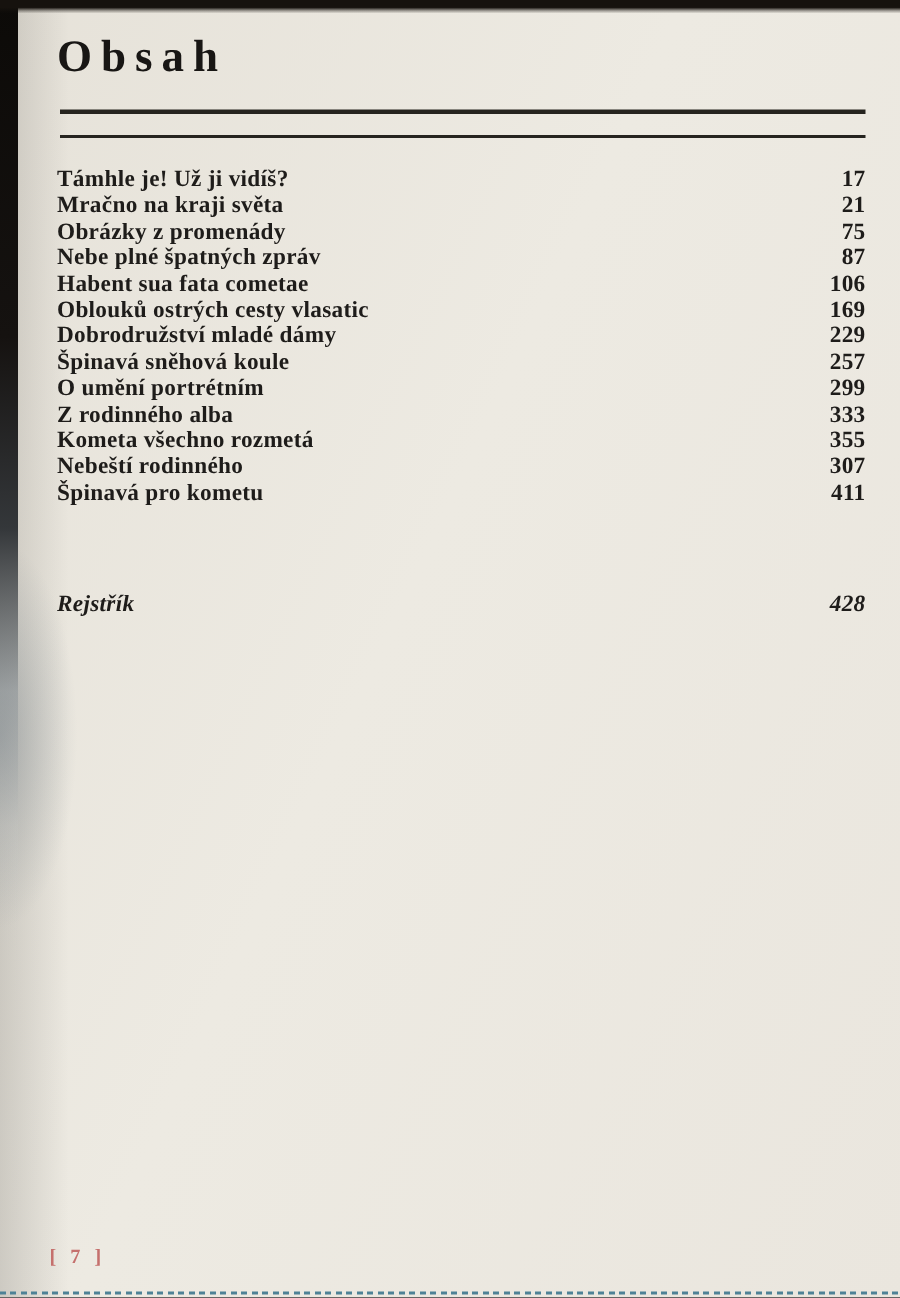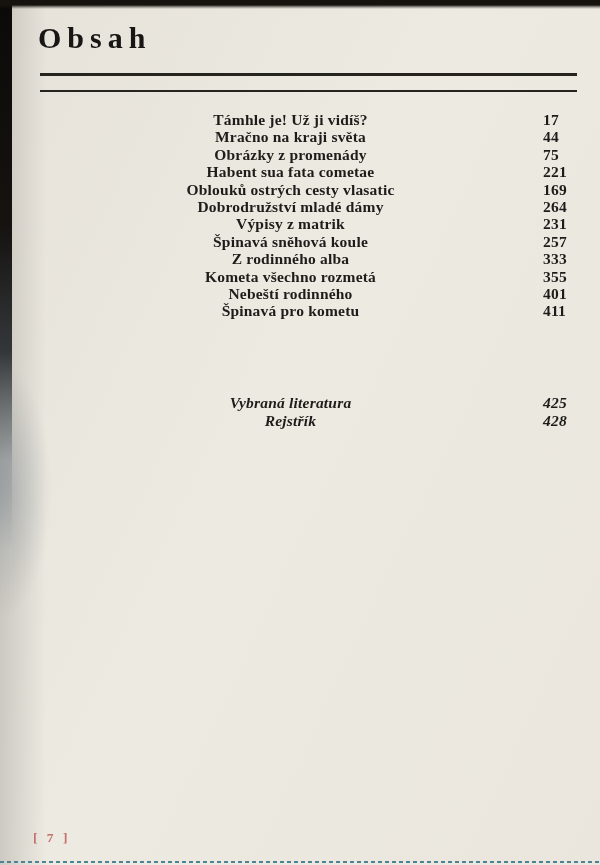--- a/index.html
+++ b/index.html
@@ -67,22 +67,22 @@
     top: 111px; left: 0; right: 0;
   }
   .row {
     display: flex;
     align-items: baseline;
     line-height: 17.4px;
     font-size: 15.5px;
     font-weight: 600;
     letter-spacing: 0.2px;
   }
-  .row .t { flex: 1 1 auto; white-space: nowrap; overflow: hidden; text-align: center; }
-  .row .p { flex: 0 0 auto; text-align: left; min-width: 34px; }
+  .row .t { flex: 1 1 auto; white-space: nowrap; overflow: hidden; }
+  .row .p { flex: 0 0 auto; text-align: right; min-width: 34px; }
   .sections {
     top: 394px;
   }
   .sections .row { font-style: italic; line-height: 17.6px; }
   .folio {
     position: absolute;
     left: 33px; top: 830px;
     font-size: 13.5px;
     font-weight: 600;
     letter-spacing: 3px;
@@ -104,69 +104,69 @@
     <div class="rule rule1"></div>
     <div class="rule rule2"></div>
 
     <div class="toc">
       <div class="row">
         <span class="t">Támhle je! Už ji vidíš?</span>
         <span class="p">17</span>
       </div>
       <div class="row">
         <span class="t">Mračno na kraji světa</span>
-        <span class="p">44</span>
+        <span class="p">21</span>
       </div>
       <div class="row">
         <span class="t">Obrázky z promenády</span>
         <span class="p">75</span>
       </div>
       <div class="row">
+        <span class="t">Nebe plné špatných zpráv</span>
+        <span class="p">87</span>
+      </div>
+      <div class="row">
         <span class="t">Habent sua fata cometae</span>
-        <span class="p">221</span>
+        <span class="p">106</span>
       </div>
       <div class="row">
         <span class="t">Oblouků ostrých cesty vlasatic</span>
         <span class="p">169</span>
       </div>
       <div class="row">
         <span class="t">Dobrodružství mladé dámy</span>
-        <span class="p">264</span>
-      </div>
-      <div class="row">
-        <span class="t">Výpisy z matrik</span>
-        <span class="p">231</span>
+        <span class="p">229</span>
       </div>
       <div class="row">
         <span class="t">Špinavá sněhová koule</span>
         <span class="p">257</span>
+      </div>
+      <div class="row">
+        <span class="t">O umění portrétním</span>
+        <span class="p">299</span>
       </div>
       <div class="row">
         <span class="t">Z rodinného alba</span>
         <span class="p">333</span>
       </div>
       <div class="row">
         <span class="t">Kometa všechno rozmetá</span>
         <span class="p">355</span>
       </div>
       <div class="row">
         <span class="t">Nebeští rodinného</span>
-        <span class="p">401</span>
+        <span class="p">307</span>
       </div>
       <div class="row">
         <span class="t">Špinavá pro kometu</span>
         <span class="p">411</span>
       </div>
     </div>
 
     <div class="toc sections">
-      <div class="row">
-        <span class="t">Vybraná literatura</span>
-        <span class="p">425</span>
-      </div>
       <div class="row">
         <span class="t">Rejstřík</span>
         <span class="p">428</span>
       </div>
     </div>
   </div>
 
   <div class="folio">[ 7 ]</div>
 
   <div class="edge-bottom"></div>

